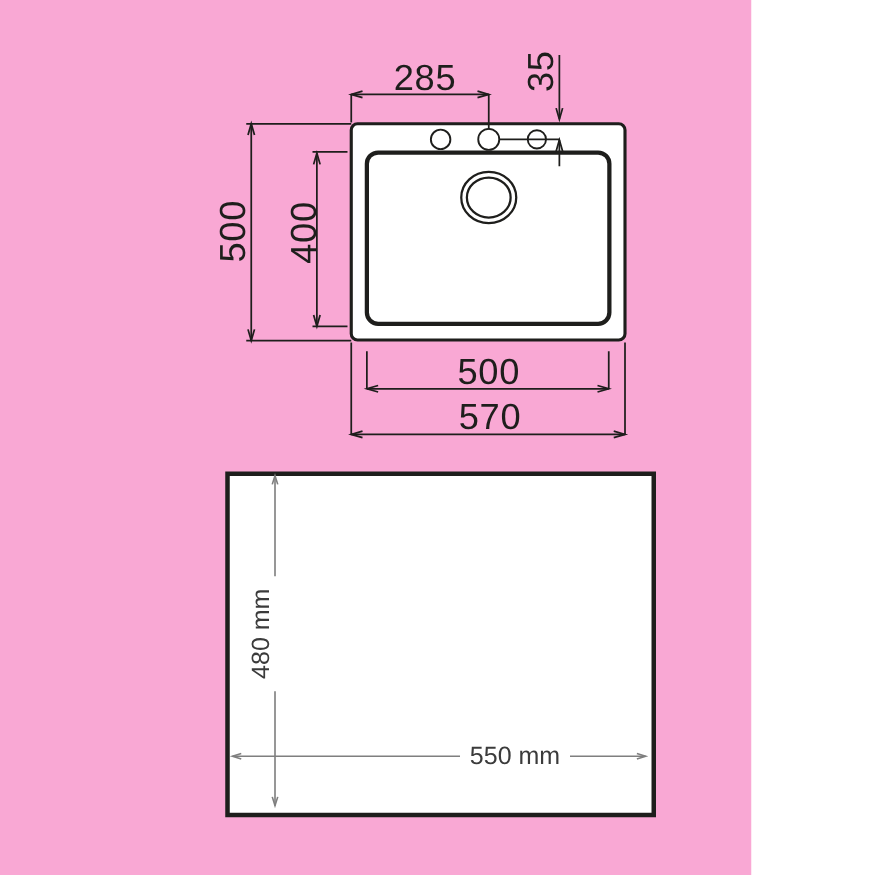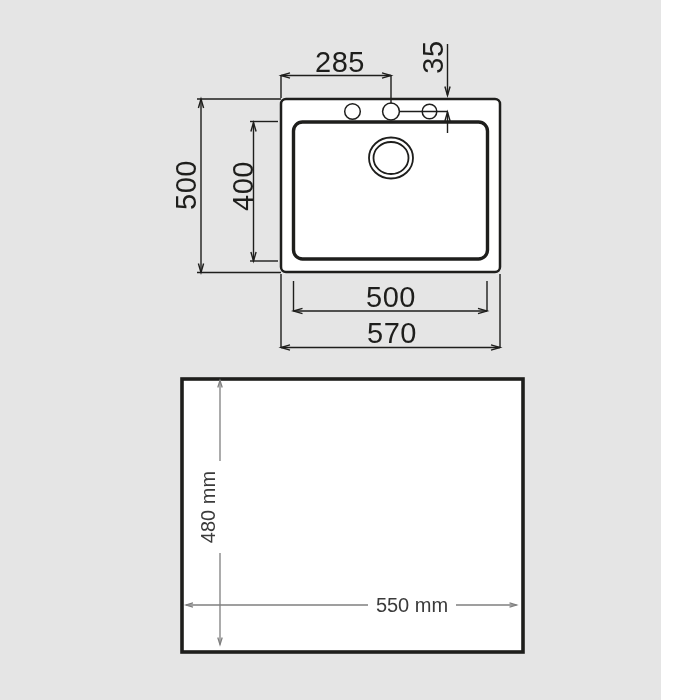--- a/index.html
+++ b/index.html
@@ -1,20 +1,20 @@
 <!DOCTYPE html>
 <html style="--ink: #1e1e1c; --dim: #7f7f7f; --label: #3b3b3b;"><head>
 <meta charset="utf-8">
 <style>
   html,body { margin:0; padding:0; }
   body { background:#ffffff; }
   .canvas {
     position:relative;
-    width:661px; height:700px;
-    background:#e5e5e5;
+    width:601px; height:700px;
+    background:#f9a8d4;
     overflow:hidden;
     font-family:"Liberation Sans", sans-serif;
   }
   svg text {
     font-family:"Liberation Sans", sans-serif;
     fill: var(--ink, #1e1e1c);
   }
   .t-big  { font-size:29px; letter-spacing:0.5px; }
   .t-small{ font-size:20px; fill: var(--label, #3b3b3b); }
 

